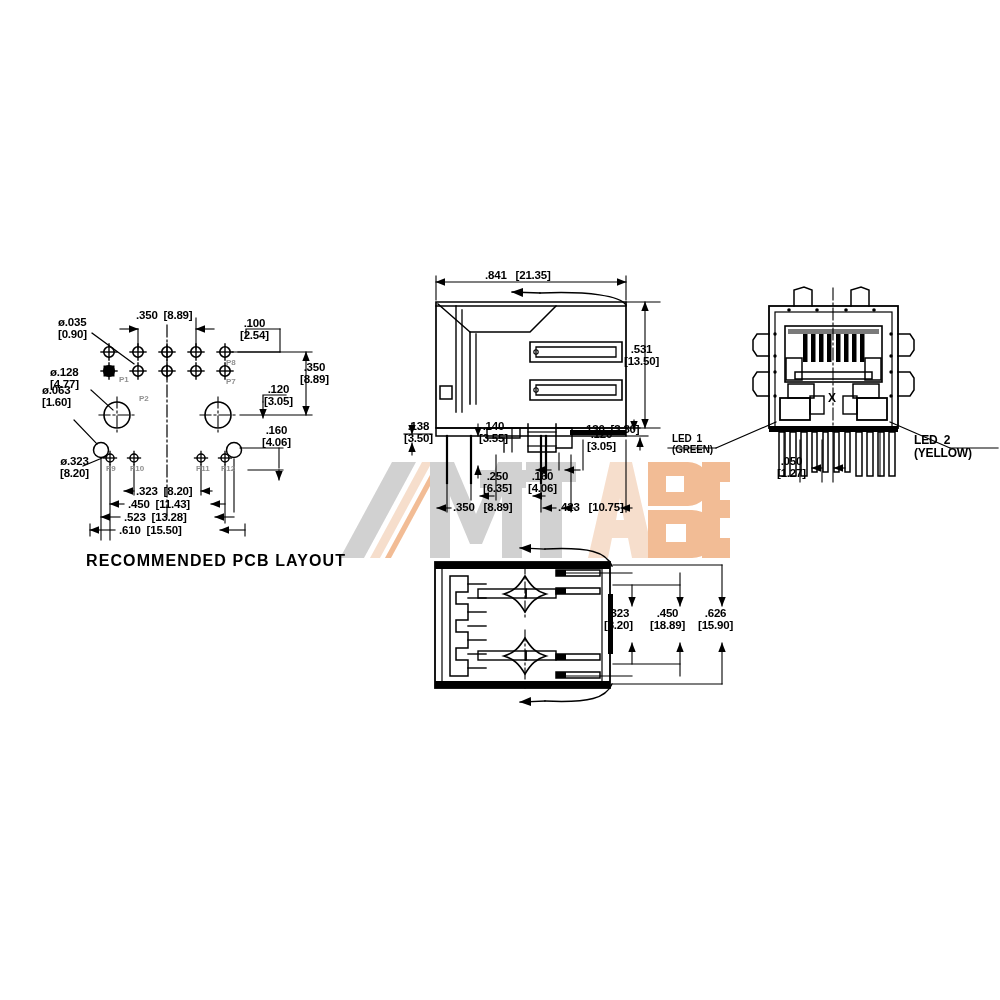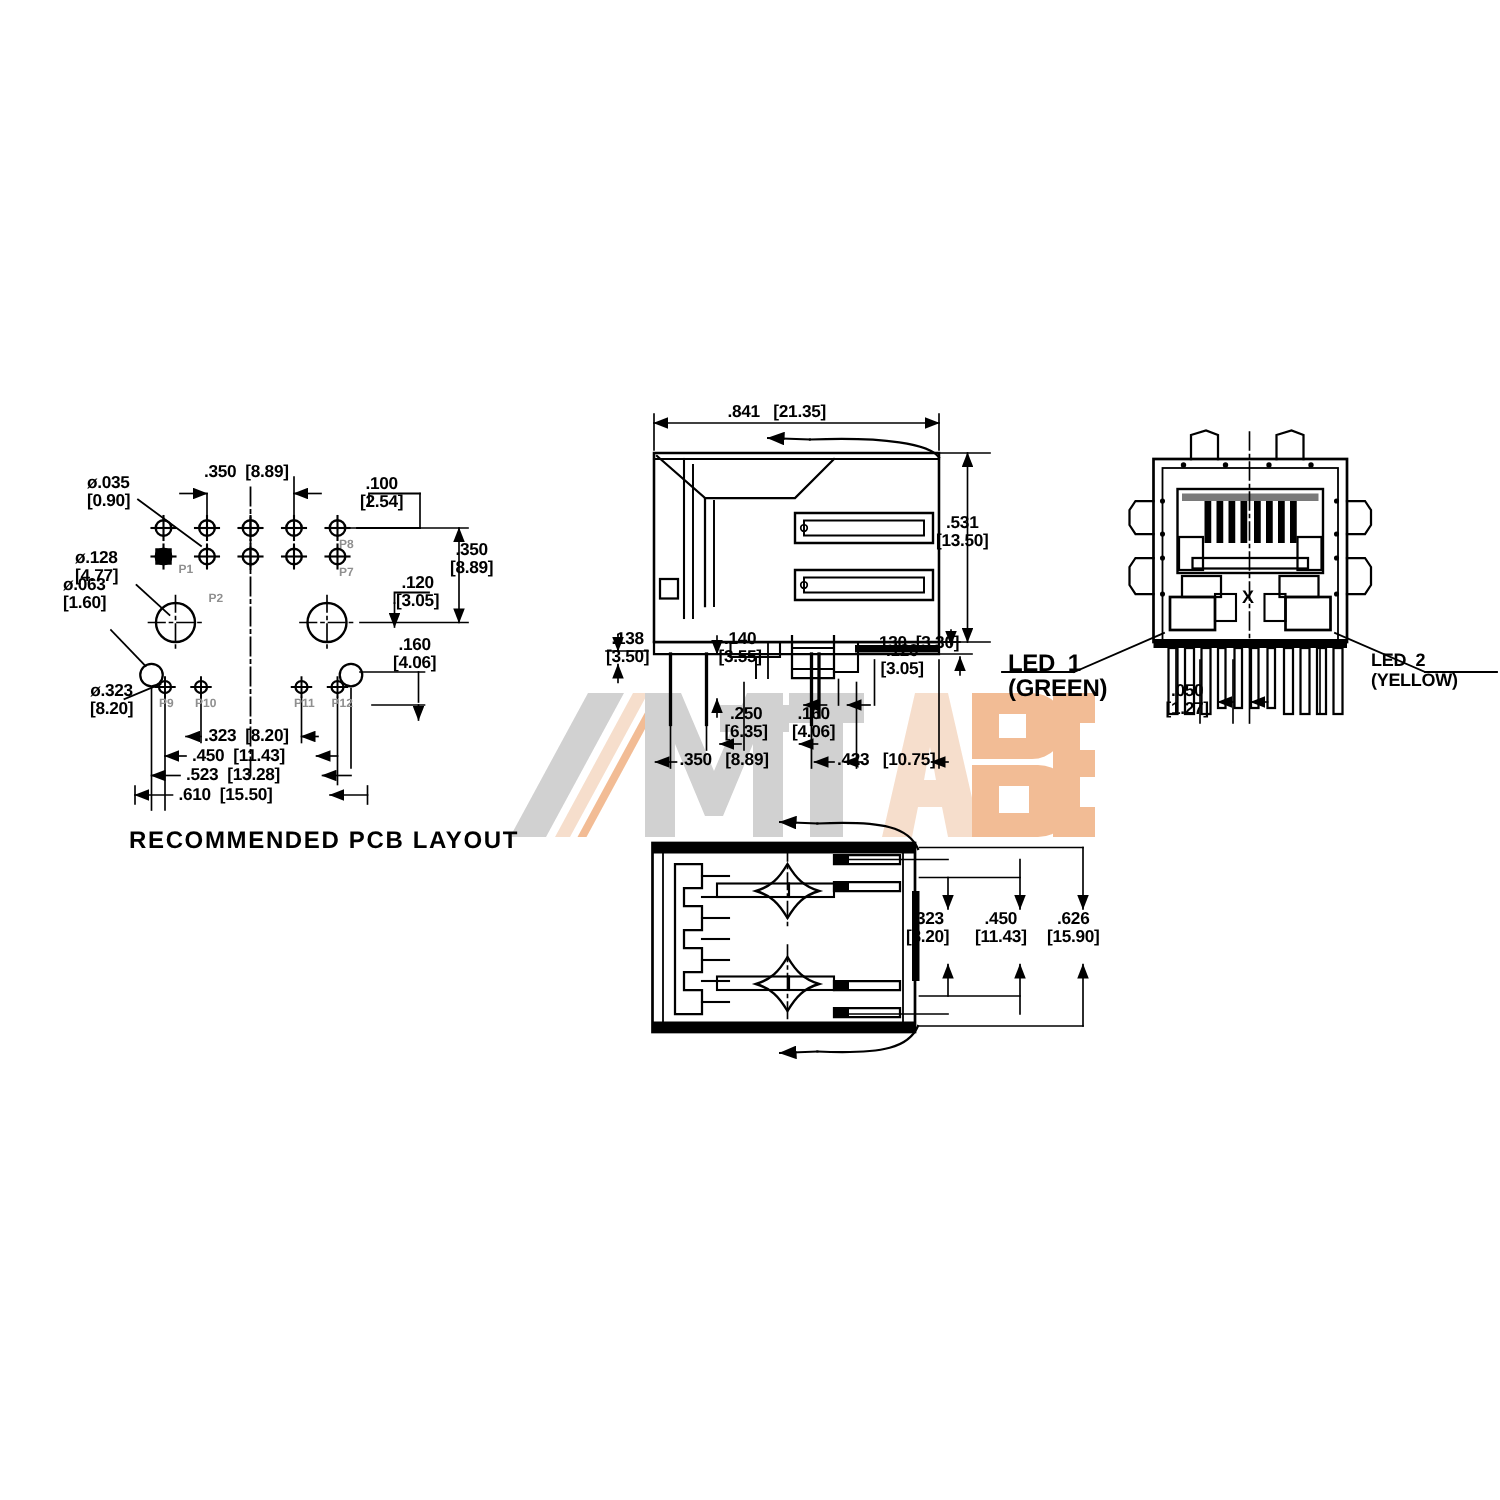--- a/index.html
+++ b/index.html
@@ -398,21 +398,21 @@
   <div class="lbl dim" style="left:583px;top:423px;">.130  [3.30]</div>
   <div class="lbl dim2" style="left:404px;top:420px;"><span>.138</span><br><span>[3.50]</span></div>
   <div class="lbl dim2" style="left:479px;top:420px;"><span>.140</span><br><span>[3.55]</span></div>
   <div class="lbl dim2" style="left:587px;top:428px;"><span>.120</span><br><span>[3.05]</span></div>
   <div class="lbl dim2" style="left:483px;top:470px;"><span>.250</span><br><span>[6.35]</span></div>
   <div class="lbl dim2" style="left:528px;top:470px;"><span>.160</span><br><span>[4.06]</span></div>
   <div class="lbl dim" style="left:453px;top:501px;">.350   [8.89]</div>
   <div class="lbl dim" style="left:558px;top:501px;">.423   [10.75]</div>
 
   <div class="lbl" style="left:828px;top:392px;font-size:12px;">X</div>
-  <div class="lbl dim" style="left:672px;top:434px;font-size:16px;"><span>LED  1</span><br><span>(GREEN)</span></div>
+  <div class="lbl dim" style="left:672px;top:434px;font-size:10px;"><span>LED  1</span><br><span>(GREEN)</span></div>
   <div class="lbl dim" style="left:914px;top:434px;font-size:12px;"><span>LED  2</span><br><span>(YELLOW)</span></div>
   <div class="lbl dim2" style="left:777px;top:455px;"><span>.050</span><br><span>[1.27]</span></div>
 
   <div class="lbl dim2" style="left:604px;top:607px;"><span>.323</span><br><span>[8.20]</span></div>
-  <div class="lbl dim2" style="left:650px;top:607px;"><span>.450</span><br><span>[11.43]</span></div>
+  <div class="lbl dim2" style="left:650px;top:607px;"><span>.450</span><br><span>[18.89]</span></div>
   <div class="lbl dim2" style="left:698px;top:607px;"><span>.626</span><br><span>[15.90]</span></div>
 
 </div>
 
 </body></html>

